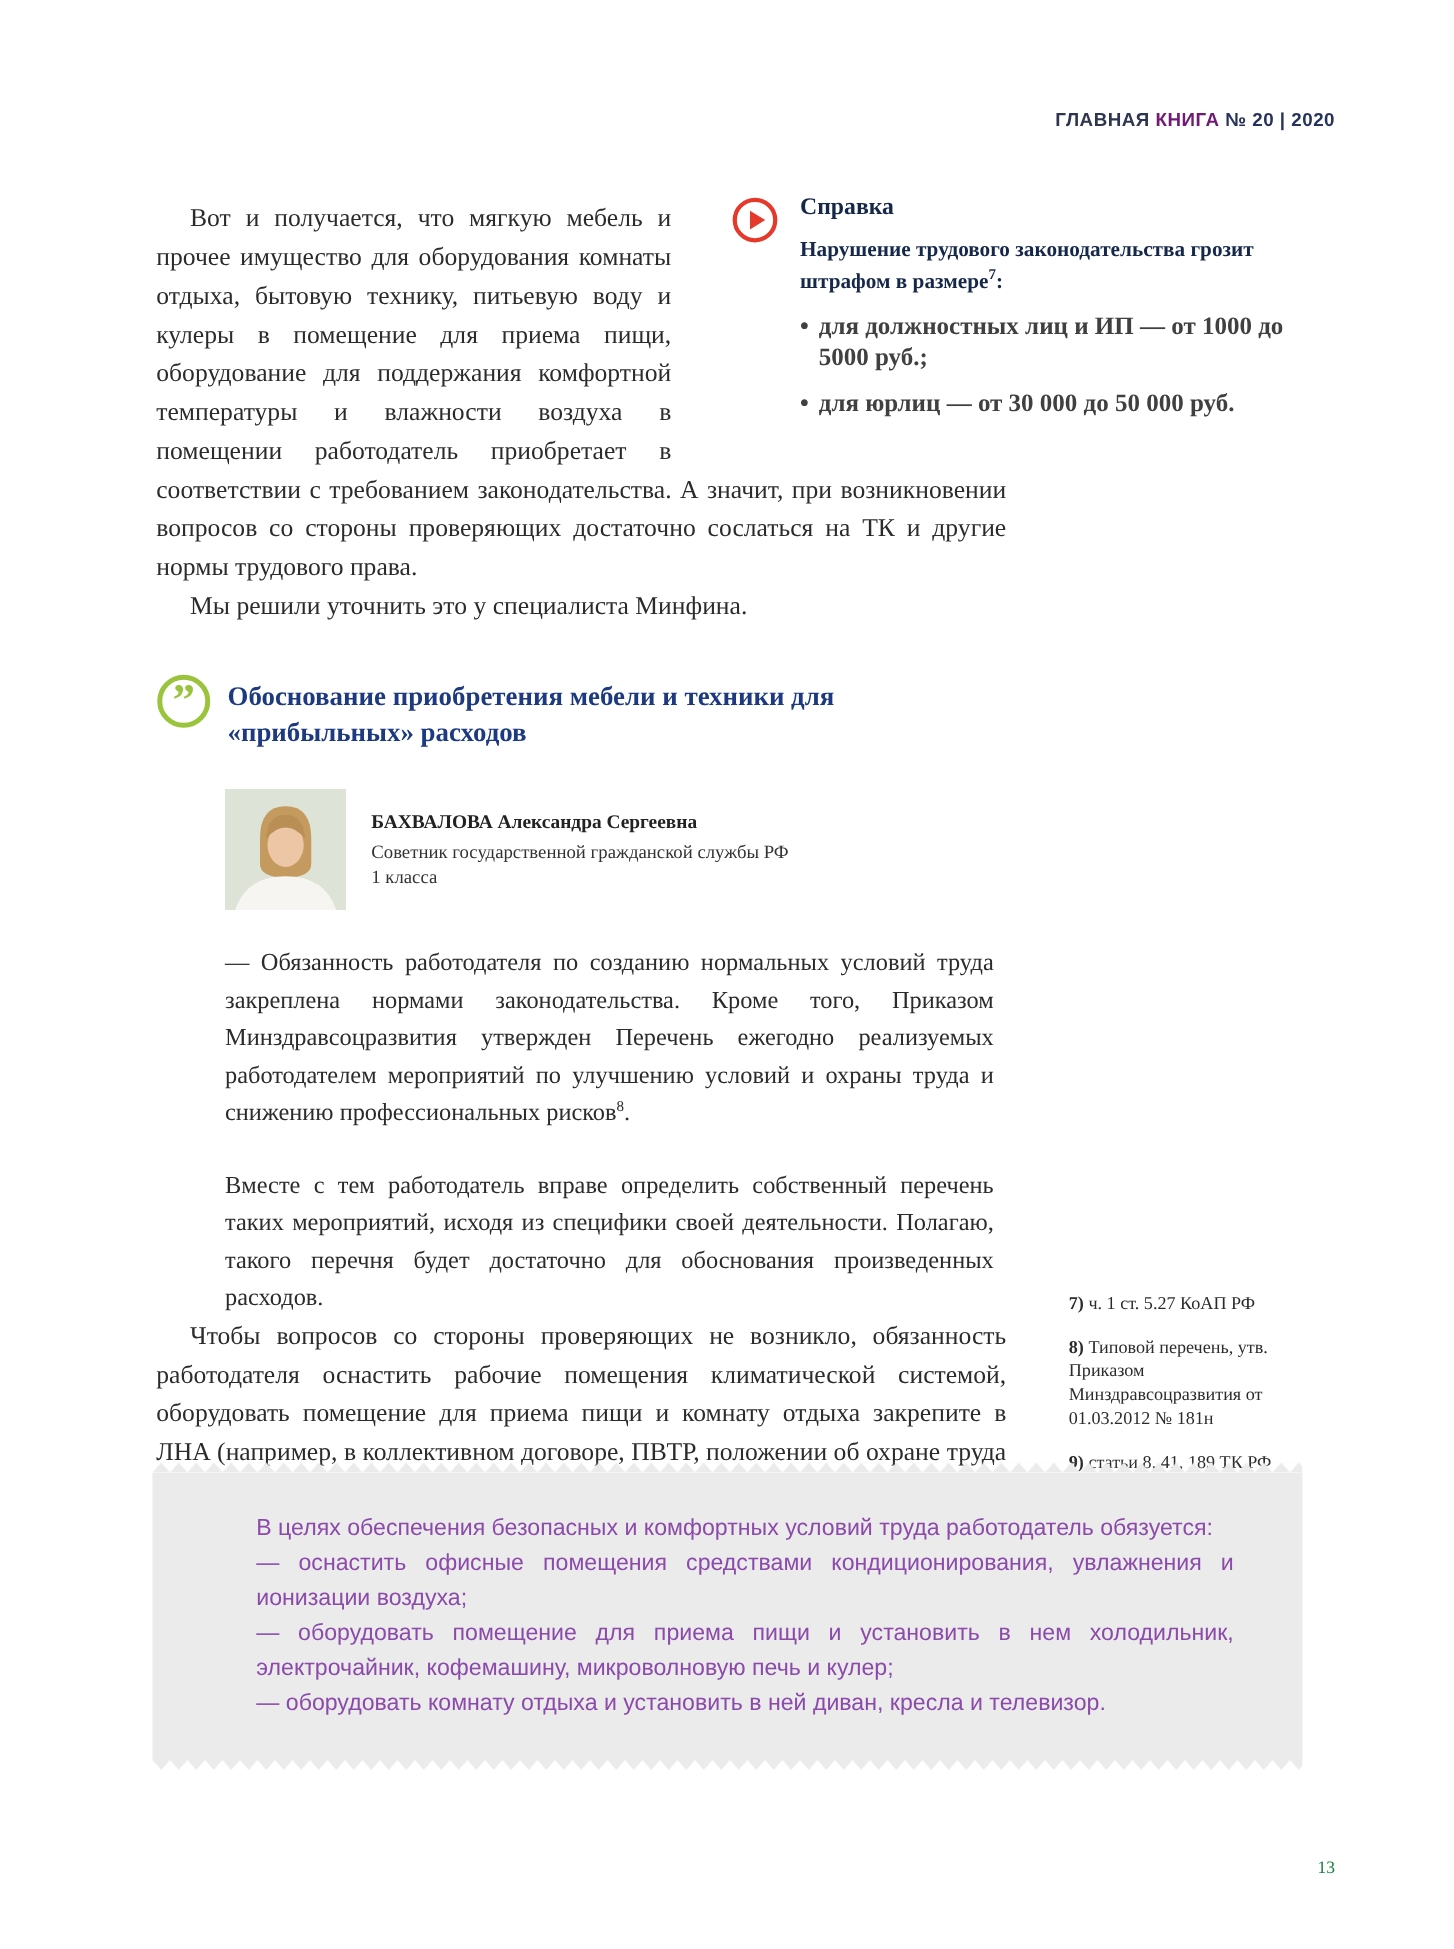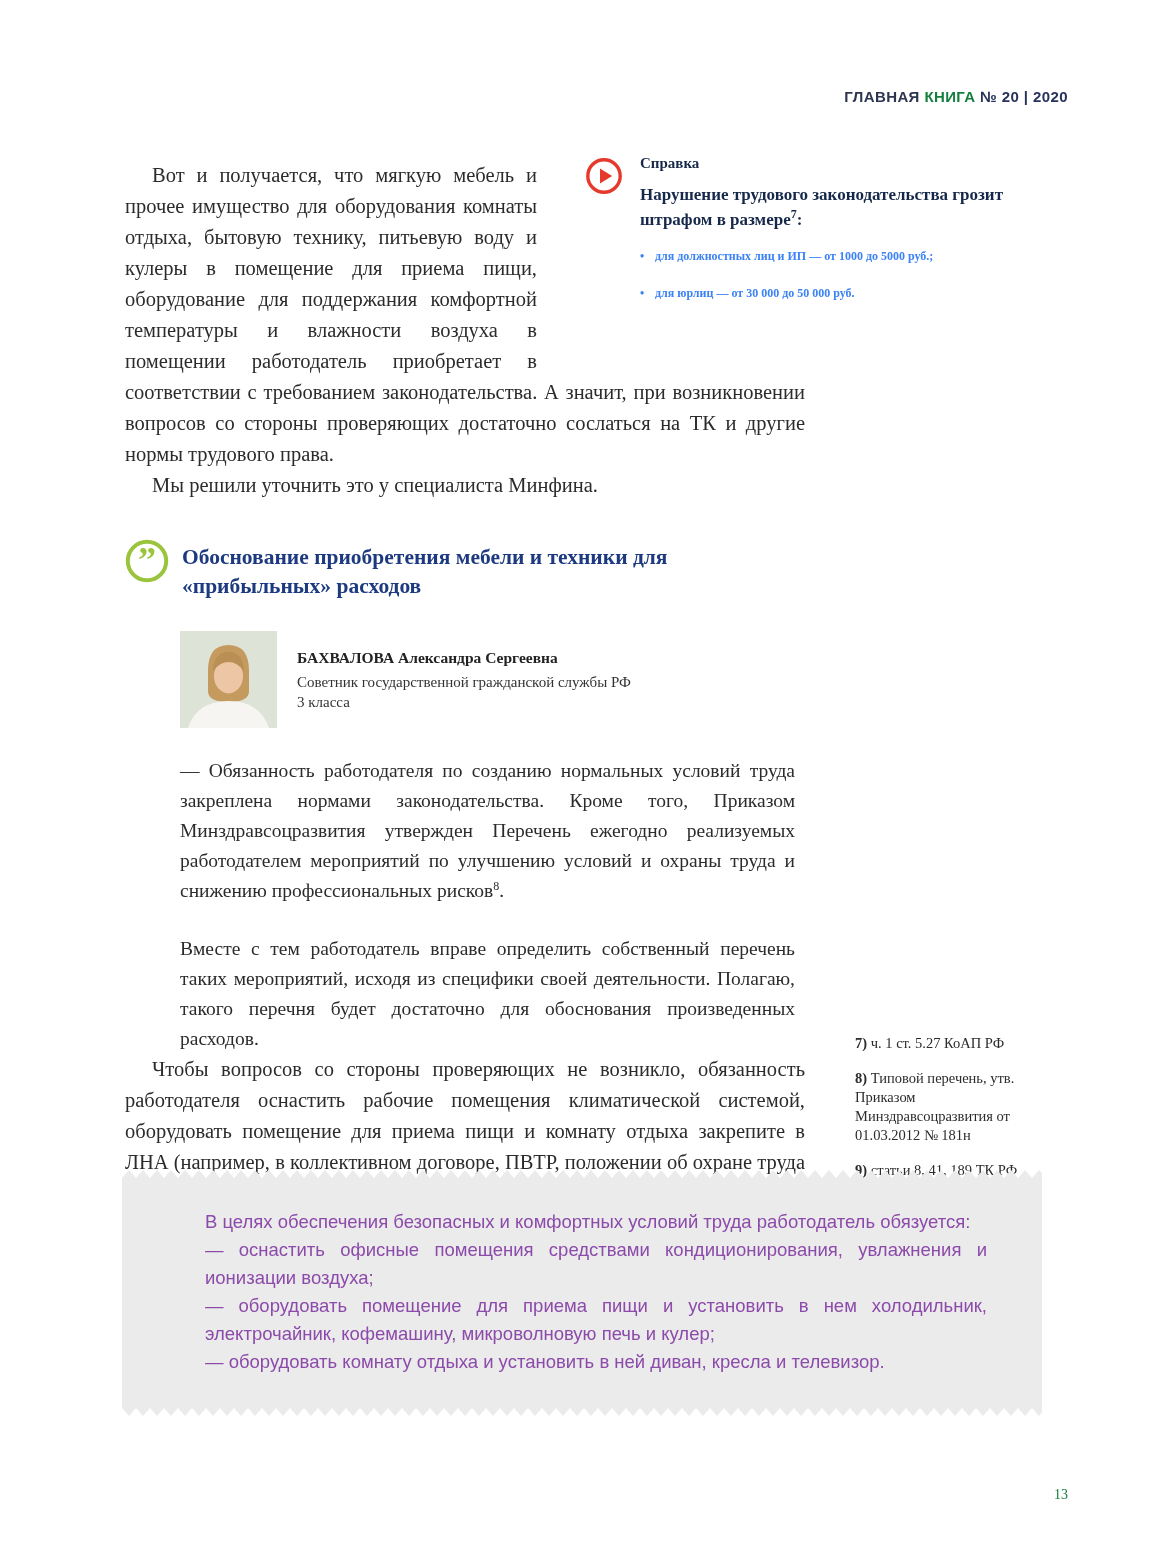--- a/index.html
+++ b/index.html
@@ -6,33 +6,33 @@
   .page{
     position:relative;width:1163px;height:1559px;background:#ffffff;
     font-family:"Liberation Serif", serif;color:#2b2b2b;overflow:hidden;margin:0 auto;
   }
   
   .masthead{
     position:absolute;top:88px;right:95px;
     font-family:"Liberation Sans", sans-serif;font-weight:bold;font-size:15px;
     letter-spacing:.4px;color:#2e3550;white-space:nowrap;
   }
-  .masthead .brand-accent{color:#15803d;}
+  .masthead .brand-accent{color:#701a75;}
   .masthead .issue{color:#27335c;margin-top:24px;}
 
   
   .spravka{position:absolute;left:585px;top:155px;width:480px;}
   .spravka-icon{position:absolute;left:0;top:2px;width:38px;height:38px;}
   .spravka-content{margin-left:55px;}
-  .spravka-title{font-size:15px;font-weight:bold;color:#16284a;margin:0 0 10px 0;}
+  .spravka-title{font-size:19px;font-weight:bold;color:#16284a;margin:0 0 10px 0;}
   .spravka-body{font-size:17px;font-weight:bold;color:#16284a;line-height:25px;margin:0;}
   .spravka-list{margin:6px 0 0 0;padding:0;list-style:none;}
   .spravka-list li{
-    position:relative;padding-left:15px;font-size:12px;font-weight:bold;
-    color:#3b82f6;line-height:25px;margin-top:12px;
+    position:relative;padding-left:15px;font-size:20px;font-weight:bold;
+    color:#404040;line-height:25px;margin-top:12px;
   }
   .spravka-list li::before{content:"•";position:absolute;left:0;top:0;}
 
   
   .main-col{position:absolute;left:125px;top:160px;width:680px;}
   p.bodytext{font-size:20.5px;line-height:31px;text-align:justify;margin:0;}
   .firstline-indent{text-indent:27px;}
   .wrap-spacer{float:right;width:268px;height:200px;}
 
   sup{font-size:12px;line-height:0;}
@@ -129,21 +129,21 @@
           <path d="M28 40 q0-26 20.5-26 q20.5 0 20.5 26 l0 20 q0 11 -20.5 11 q-20.5 0 -20.5 -11 z" fill="#c49a5e"></path>
           <ellipse cx="48.5" cy="45" rx="14.5" ry="17.5" fill="#edc6a6"></ellipse>
           <path d="M33 40 q1-19 15.5-19 q14.5 0 15.5 19 q-7-9 -15.5-9 q-8.5 0 -15.5 9 z" fill="#b98f55"></path>
           <path d="M8 97 q9-27 40.5-27 q31.5 0 40.5 27 z" fill="#f6f5f1"></path>
         </svg>
       </span>
       <div class="expert-meta">
         <p class="expert-name">БАХВАЛОВА Александра Сергеевна</p>
         <p class="expert-role">
           <span>Советник государственной гражданской службы РФ</span><br>
-          <span>3 класса</span>
+          <span>1 класса</span>
         </p>
       </div>
     </div>
 
     <p class="quote-para first">
       <span>—  Обязанность работодателя по созданию нормальных условий труда закреплена нормами законодательства. Кроме того, Приказом Минздравсоцразвития утвержден Перечень ежегодно реализуемых работодателем мероприятий по улучшению условий и охраны труда и снижению профессиональных рисков</span><sup>8</sup><span>.</span>
     </p>
 
     <p class="quote-para">Вместе с тем работодатель вправе определить собственный перечень таких мероприятий, исходя из специфики своей деятельности. Полагаю, такого перечня будет достаточно для обоснования произведенных расходов.</p>
 

